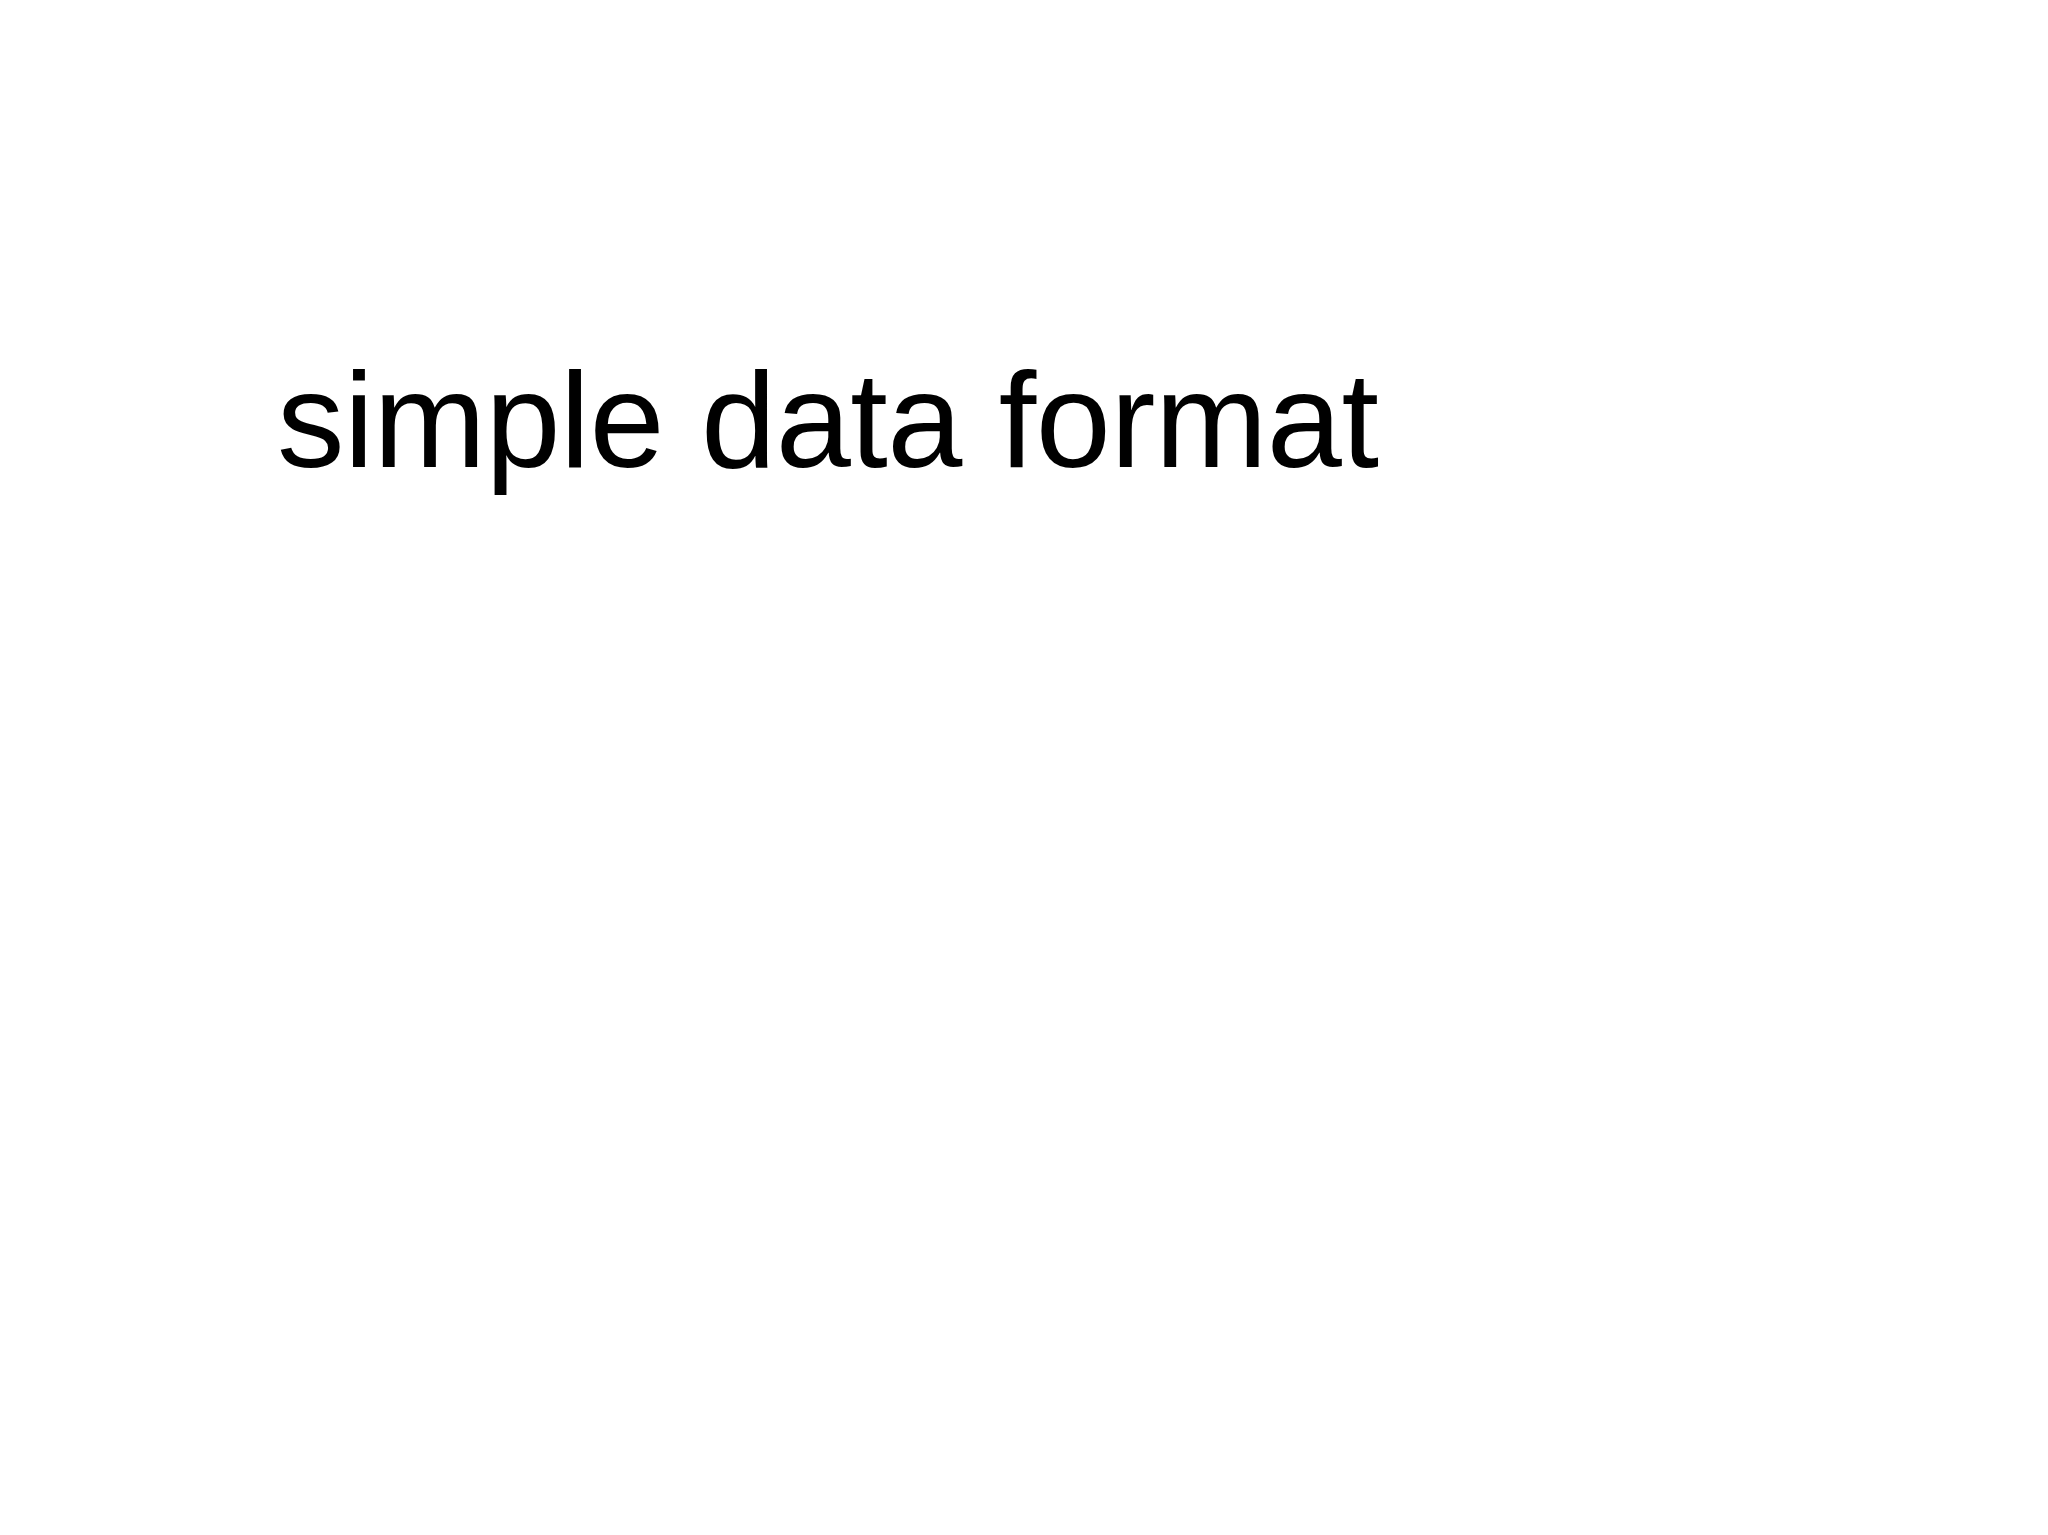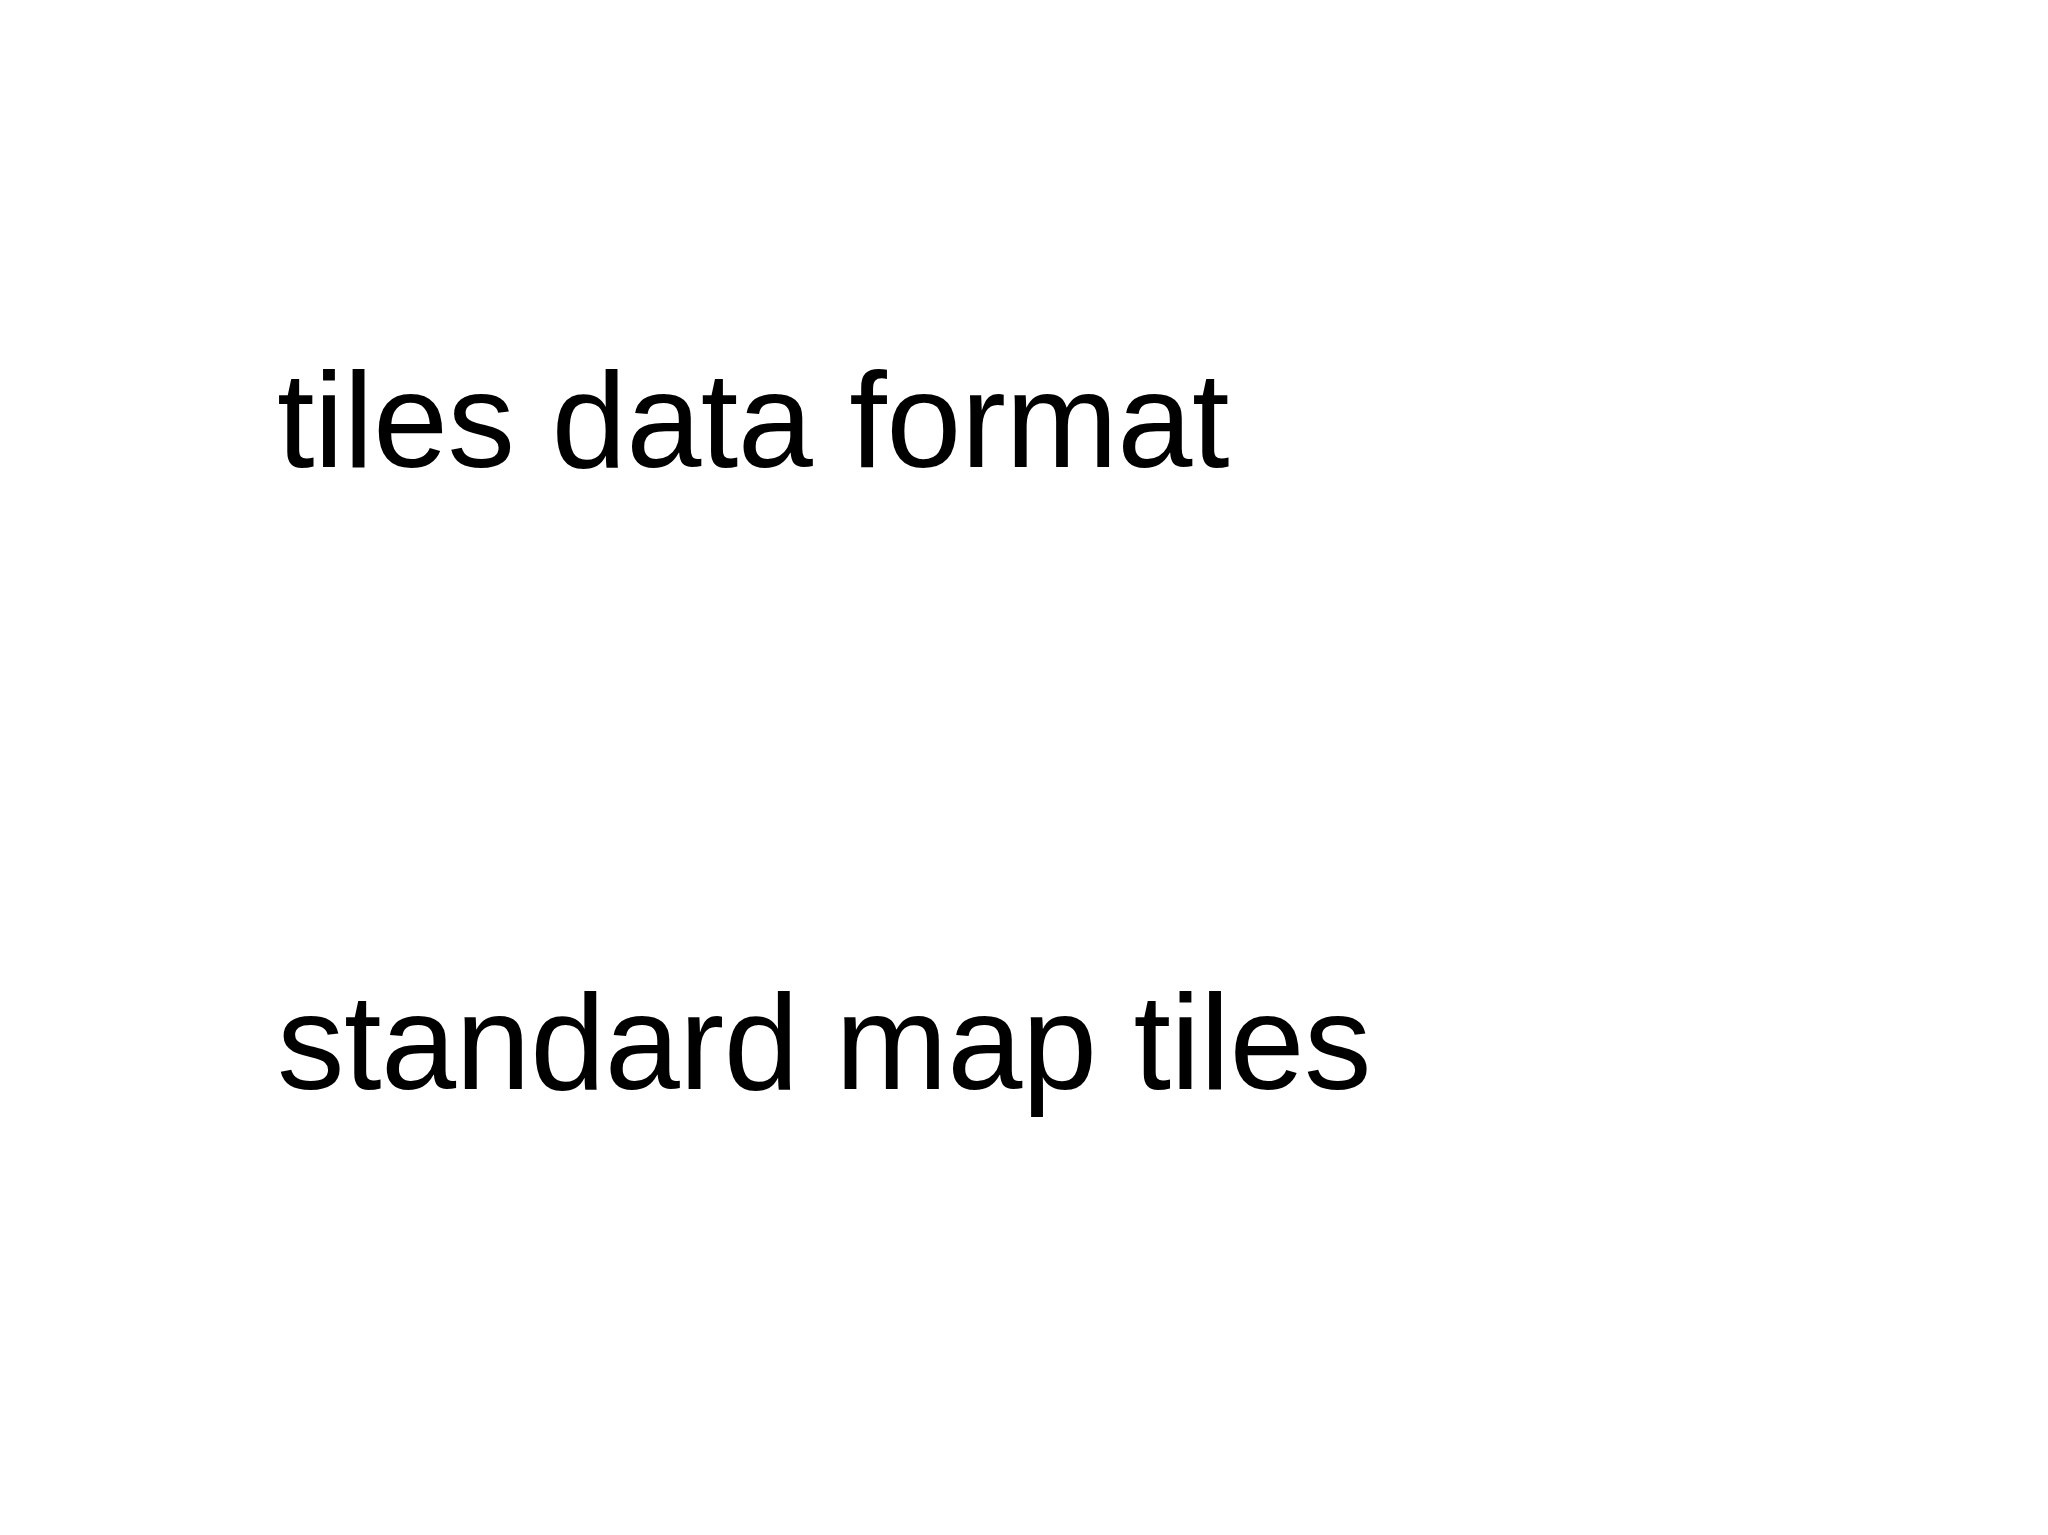--- a/index.html
+++ b/index.html
@@ -36,18 +36,17 @@
   
   #line-1 { top: 353px; }
   #line-2 { top: 665px; }
   #line-3 { top: 975px; }
 </style>
 </head>
 <body>
 
 <div id="slide">
 
-  <div class="bullet-line" id="line-1">tiles data format</div>
+  <div class="bullet-line" id="line-1">simple data format</div>
 
 
-  <div class="bullet-line" id="line-3">standard map tiles</div>
 
 </div>
 
 </body></html>

